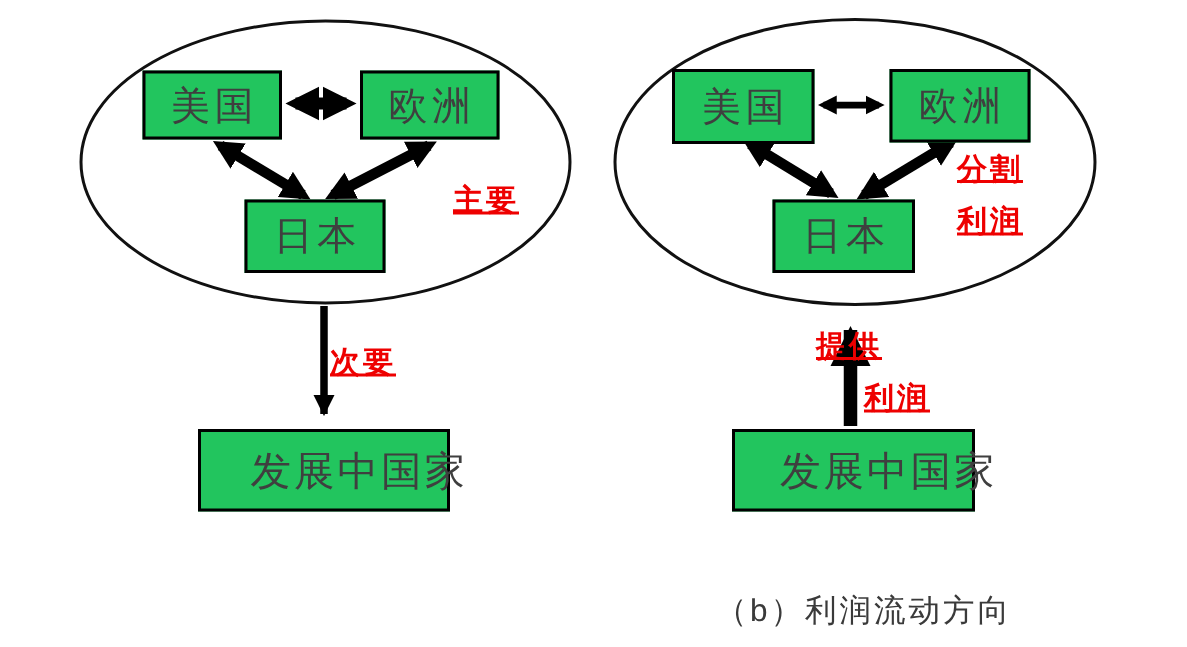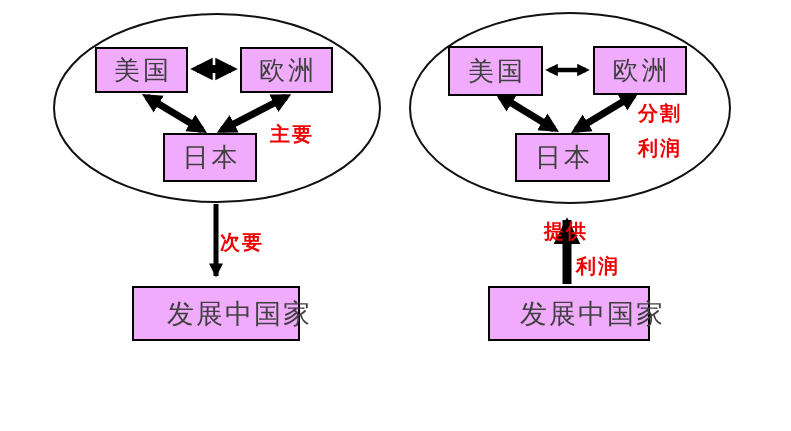--- a/index.html
+++ b/index.html
@@ -7,32 +7,32 @@
     position:relative;
     width:791px;height:431px;
     background:#ffffff;
     font-family:"Liberation Sans","DejaVu Sans",sans-serif;
     overflow:hidden;
   }
   .shapes{position:absolute;left:0;top:0;z-index:1;}
   .node{
     position:absolute;z-index:2;
     box-sizing:border-box;
-    background:#f0abfc;
+    background:#22c55e;
     border:2.5px solid #000000;
     display:flex;align-items:center;justify-content:center;
     font-size:26px;color:#3f3f3f;
     letter-spacing:3px;text-indent:3px;
     white-space:nowrap;
   }
   .node.wide{font-size:27px;letter-spacing:2px;text-indent:2px;padding-left:45px;}
   .red-label{
     position:absolute;z-index:3;
     color:#ee0000;font-weight:bold;font-size:20px;
-    letter-spacing:2px;white-space:nowrap;line-height:1;
+    letter-spacing:2px;white-space:nowrap;line-height:1;text-decoration:underline;
   }
   .caption{
     position:absolute;z-index:3;
     color:#3a3a3a;font-size:21px;letter-spacing:2px;
     white-space:nowrap;line-height:1.1;
   }
 </style>
 </head>
 <body>
 
@@ -61,25 +61,26 @@
     <line x1="549" y1="70" x2="586" y2="70" stroke="#000" stroke-width="4.5" marker-start="url(#mh)" marker-end="url(#mh)"></line>
     <line x1="500" y1="96" x2="554" y2="129" stroke="#000" stroke-width="7" marker-start="url(#mh)" marker-end="url(#mh)"></line>
     <line x1="634" y1="95" x2="576" y2="130" stroke="#000" stroke-width="7" marker-start="url(#mh)" marker-end="url(#mh)"></line>
     <line x1="567" y1="284" x2="567" y2="220" stroke="#000" stroke-width="9" marker-end="url(#mb)"></line>
   </svg>
 
   <div class="node" style="left:95px;top:47px;width:93px;height:46px">美国</div>
   <div class="node" style="left:240px;top:47px;width:93px;height:46px">欧洲</div>
   <div class="node" style="left:163px;top:133px;width:94px;height:49px">日本</div>
   <div class="node wide" style="left:132px;top:286px;width:168px;height:55px">发展中国家</div>
-  <div class="red-label" style="left:270px;top:124px">主要</div>
+  <div class="red-label" style="left:302px;top:124px">主要</div>
   <div class="red-label" style="left:220px;top:232px">次要</div>
 
   <div class="node" style="left:448px;top:46px;width:95px;height:50px">美国</div>
   <div class="node" style="left:593px;top:46px;width:94px;height:49px">欧洲</div>
   <div class="node" style="left:515px;top:133px;width:95px;height:49px">日本</div>
   <div class="node wide" style="left:488px;top:286px;width:162px;height:55px">发展中国家</div>
   <div class="red-label" style="left:638px;top:103px">分割</div>
   <div class="red-label" style="left:638px;top:138px">利润</div>
   <div class="red-label" style="left:544px;top:221px">提供</div>
   <div class="red-label" style="left:576px;top:256px">利润</div>
+  <div class="caption" style="left:477px;top:396px">（b）利润流动方向</div>
 
 </div>
 
 </body></html>

